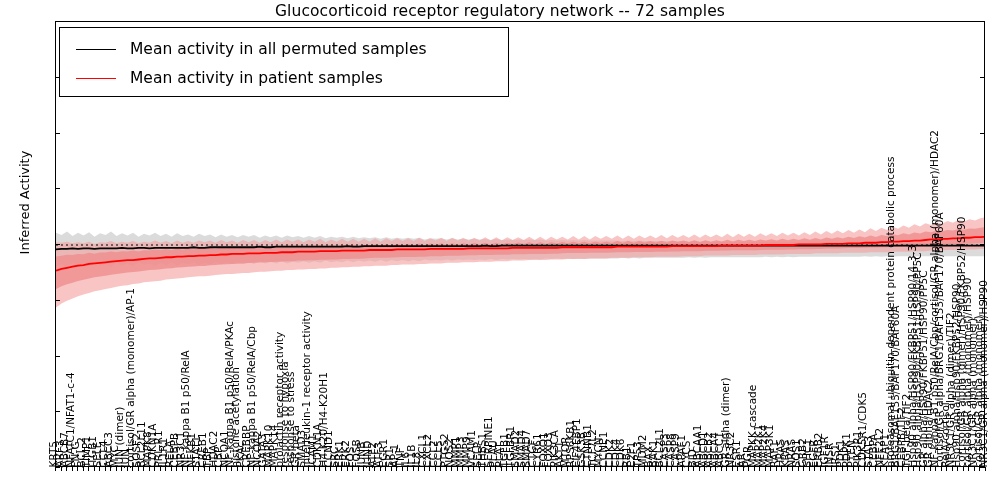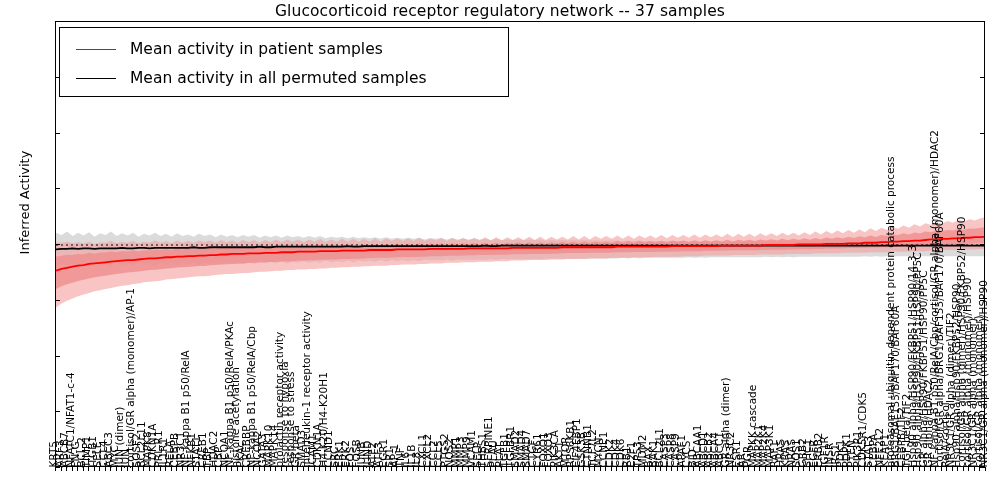--- a/index.html
+++ b/index.html
@@ -47,21 +47,21 @@
     transform-origin:left bottom;
     transform:rotate(-90deg);
     line-height:1;
   }
 </style>
 </head>
 <body>
 
 <div id="root">
 
-  <div id="chart-title">Glucocorticoid receptor regulatory network -- 37 samples</div>
+  <div id="chart-title">Glucocorticoid receptor regulatory network -- 72 samples</div>
 
   <div id="ylabel">Inferred Activity</div>
 
   <div id="yticks-container"></div>
 
   <div id="plot">
     <svg id="plotsvg" viewBox="0 0 930 446" preserveAspectRatio="none">
       <g id="bands-gray">
           <polygon points="0.00,210.74 5.50,212.97 11.01,209.62 16.51,214.08 22.01,210.74 27.51,213.52 33.02,210.18 38.52,214.64 44.02,211.29 49.53,212.97 55.03,209.62 60.53,214.08 66.04,211.29 71.54,213.52 77.04,210.74 82.54,214.64 88.05,211.85 93.55,213.52 99.05,210.74 104.56,214.08 110.06,211.85 115.56,214.64 121.07,211.29 126.57,214.08 132.07,212.41 137.57,214.64 143.08,211.85 148.58,214.08 154.08,212.41 159.59,215.20 165.09,212.41 170.59,214.64 176.09,212.97 181.60,215.20 187.10,212.97 192.60,214.64 198.11,212.97 203.61,215.75 209.11,213.52 214.62,215.20 220.12,213.52 225.62,215.75 231.12,213.52 236.63,215.20 242.13,214.08 247.63,215.75 253.14,214.08 258.64,215.75 264.14,214.08 269.64,216.31 275.15,214.64 280.65,215.75 286.15,214.64 291.66,216.31 297.16,214.64 302.66,216.31 308.17,215.20 313.67,216.31 319.17,215.20 324.67,216.87 330.18,215.20 335.68,216.87 341.18,215.75 346.69,216.87 352.19,215.75 357.69,216.87 363.20,215.75 368.70,217.43 374.20,216.31 379.70,216.87 385.21,216.31 390.71,217.43 396.21,216.31 401.72,217.43 407.22,216.87 412.72,217.43 418.22,216.87 423.73,217.43 429.23,216.87 434.73,217.98 440.24,216.87 445.74,217.98 451.24,217.43 456.75,217.98 462.25,217.43 467.75,217.98 473.25,217.43 478.76,217.98 484.26,217.43 489.76,218.54 495.27,217.98 500.77,218.54 506.27,217.98 511.78,218.54 517.28,217.98 522.78,218.54 528.28,217.98 533.79,218.54 539.29,218.54 544.79,218.54 550.30,218.54 555.80,218.54 561.30,218.54 566.80,219.10 572.31,218.54 577.81,219.10 583.31,218.54 588.82,219.10 594.32,219.10 599.82,219.10 605.33,219.10 610.83,219.10 616.33,219.10 621.83,219.10 627.34,219.10 632.84,219.66 638.34,219.10 643.85,219.66 649.35,219.10 654.85,219.66 660.36,219.66 665.86,219.66 671.36,219.66 676.86,219.66 682.37,219.66 687.87,219.66 693.37,219.66 698.88,219.66 704.38,219.66 709.88,220.21 715.38,219.66 720.89,220.21 726.39,219.66 731.89,220.21 737.40,219.66 742.90,220.21 748.40,220.21 753.91,220.21 759.41,220.21 764.91,220.21 770.41,220.21 775.92,220.21 781.42,220.21 786.92,220.21 792.43,220.21 797.93,220.21 803.43,220.21 808.93,220.77 814.44,220.21 819.94,220.77 825.44,220.21 830.95,220.77 836.45,220.21 841.95,220.77 847.46,220.77 852.96,220.77 858.46,220.77 863.96,220.77 869.47,220.77 874.97,220.77 880.47,220.77 885.98,220.77 891.48,220.77 896.98,220.77 902.49,220.77 907.99,220.77 913.49,220.77 918.99,220.77 924.50,220.77 930.00,220.77 930.00,234.15 924.50,234.15 918.99,234.15 913.49,234.15 907.99,234.15 902.49,234.15 896.98,234.15 891.48,234.15 885.98,234.15 880.47,234.15 874.97,234.15 869.47,234.15 863.96,234.15 858.46,234.15 852.96,234.15 847.46,234.15 841.95,234.15 836.45,234.71 830.95,234.15 825.44,234.71 819.94,234.15 814.44,234.71 808.93,234.15 803.43,234.71 797.93,234.71 792.43,234.71 786.92,234.71 781.42,234.71 775.92,234.71 770.41,234.71 764.91,234.71 759.41,234.71 753.91,234.71 748.40,234.71 742.90,234.71 737.40,235.27 731.89,234.71 726.39,235.27 720.89,234.71 715.38,235.27 709.88,234.71 704.38,235.27 698.88,235.27 693.37,235.27 687.87,235.27 682.37,235.27 676.86,235.27 671.36,235.27 665.86,235.27 660.36,235.27 654.85,235.27 649.35,235.82 643.85,235.27 638.34,235.82 632.84,235.27 627.34,235.82 621.83,235.82 616.33,235.82 610.83,235.82 605.33,235.82 599.82,235.82 594.32,235.82 588.82,235.82 583.31,236.38 577.81,235.82 572.31,236.38 566.80,235.82 561.30,236.38 555.80,236.38 550.30,236.38 544.79,236.38 539.29,236.38 533.79,236.38 528.28,236.94 522.78,236.38 517.28,236.94 511.78,236.38 506.27,236.94 500.77,236.38 495.27,236.94 489.76,236.38 484.26,237.49 478.76,236.94 473.25,237.49 467.75,236.94 462.25,237.49 456.75,236.94 451.24,237.49 445.74,236.94 440.24,238.05 434.73,236.94 429.23,238.05 423.73,237.49 418.22,238.05 412.72,237.49 407.22,238.05 401.72,237.49 396.21,238.61 390.71,237.49 385.21,238.61 379.70,238.05 374.20,238.61 368.70,237.49 363.20,239.17 357.69,238.05 352.19,239.17 346.69,238.05 341.18,239.17 335.68,238.05 330.18,239.72 324.67,238.05 319.17,239.72 313.67,238.61 308.17,239.72 302.66,238.61 297.16,240.28 291.66,238.61 286.15,240.28 280.65,239.17 275.15,240.28 269.64,238.61 264.14,240.84 258.64,239.17 253.14,240.84 247.63,239.17 242.13,240.84 236.63,239.72 231.12,241.40 225.62,239.17 220.12,241.40 214.62,239.72 209.11,241.40 203.61,239.17 198.11,241.95 192.60,240.28 187.10,241.95 181.60,239.72 176.09,241.95 170.59,240.28 165.09,242.51 159.59,239.72 154.08,242.51 148.58,240.84 143.08,243.07 137.57,240.28 132.07,242.51 126.57,240.84 121.07,243.63 115.56,240.28 110.06,243.07 104.56,240.84 99.05,244.19 93.55,241.40 88.05,243.07 82.54,240.28 77.04,244.19 71.54,241.40 66.04,243.63 60.53,240.84 55.03,245.30 49.53,241.95 44.02,243.63 38.52,240.28 33.02,244.74 27.51,241.40 22.01,244.19 16.51,240.84 11.01,245.30 5.50,241.95 0.00,244.19" fill="#c8c8c8" fill-opacity="0.65" stroke="none"></polygon>
         </g>
@@ -415,26 +415,26 @@
       <div class="xtickmark" style="left: 957.485px;"></div>
       <div class="xtickmark" style="left: 962.988px;"></div>
       <div class="xtickmark" style="left: 968.491px;"></div>
       <div class="xtickmark" style="left: 973.994px;"></div>
       <div class="xtickmark" style="left: 979.497px;"></div>
       <div class="xtickmark" style="left: 985px;"></div>
     </div>
 
   <div id="legend">
     <div class="legend-row">
+      <span class="legend-swatch"></span>
+      <span class="legend-label">Mean activity in all permuted samples</span>
+    </div>
+    <div class="legend-row">
       <span class="legend-swatch red"></span>
       <span class="legend-label">Mean activity in patient samples</span>
-    </div>
-    <div class="legend-row">
-      <span class="legend-swatch"></span>
-      <span class="legend-label">Mean activity in all permuted samples</span>
     </div>
   </div>
 
 <div class="ytickmark" style="top: 21px;"></div>
     <div class="ytickmark r" style="top: 21px;"></div>
     <div class="ytickmark" style="top: 76.75px;"></div>
     <div class="ytickmark r" style="top: 76.75px;"></div>
     <div class="ytickmark" style="top: 132.5px;"></div>
     <div class="ytickmark r" style="top: 132.5px;"></div>
     <div class="ytickmark" style="top: 188.25px;"></div>

